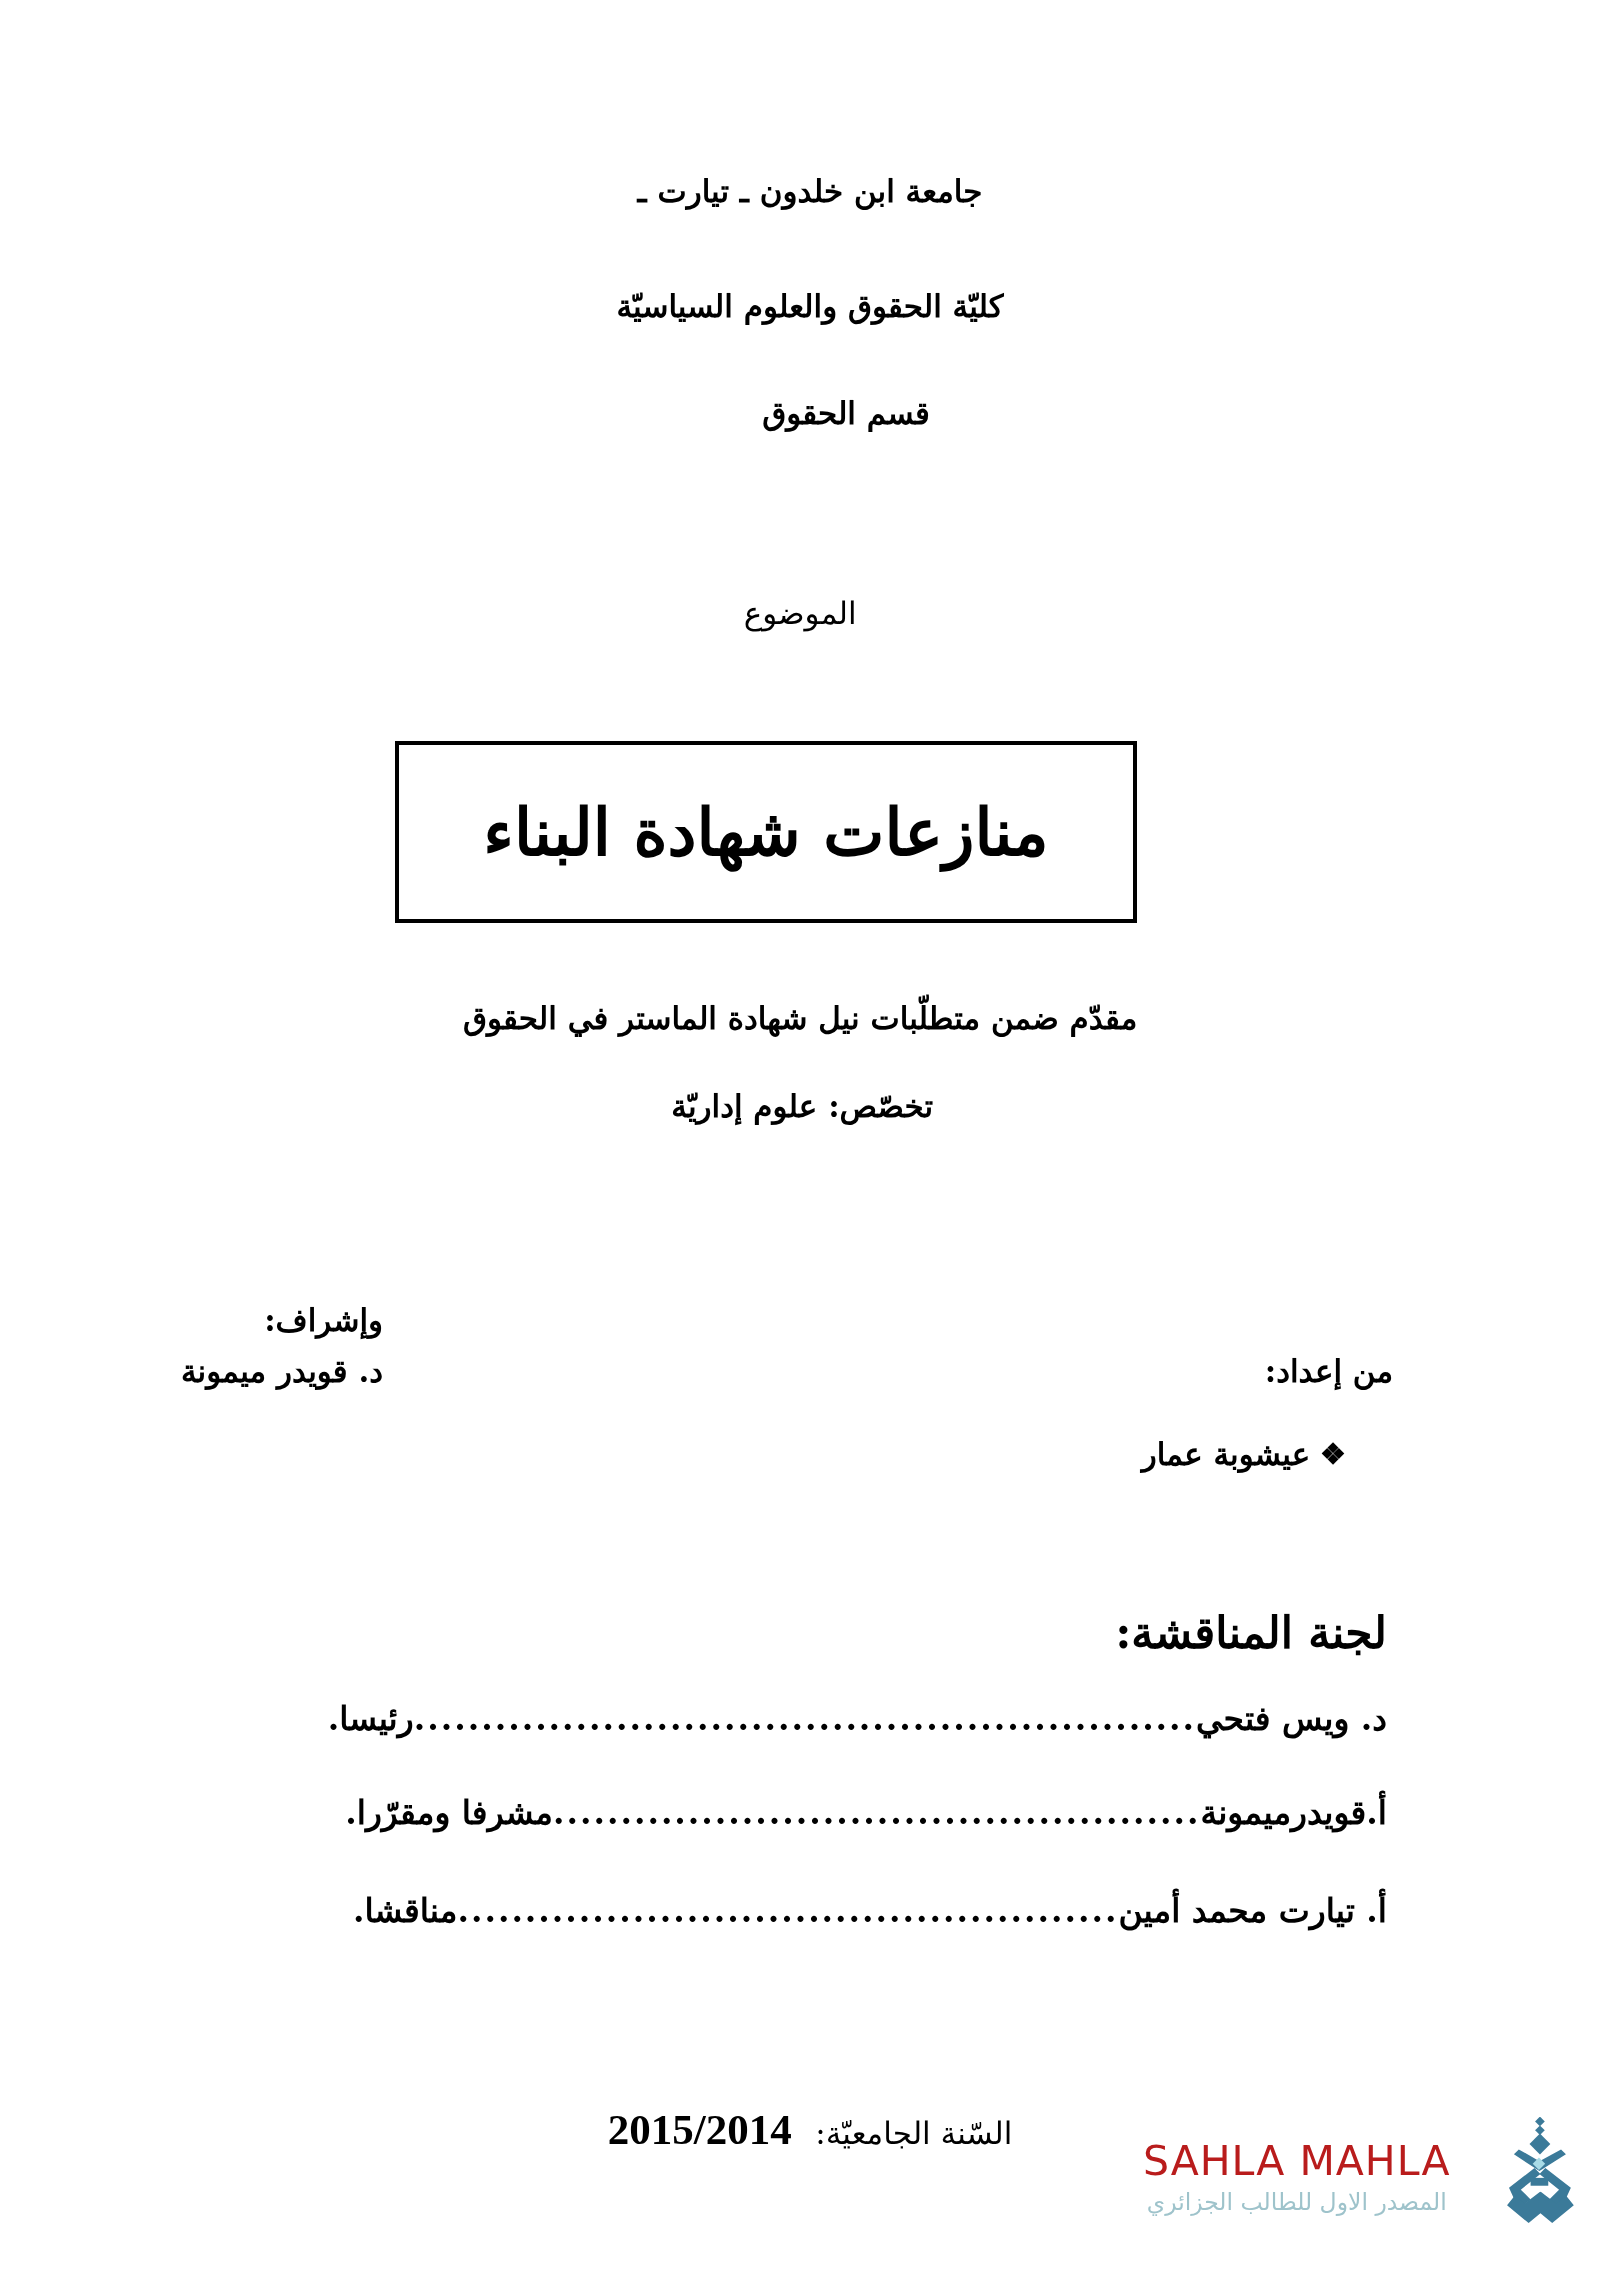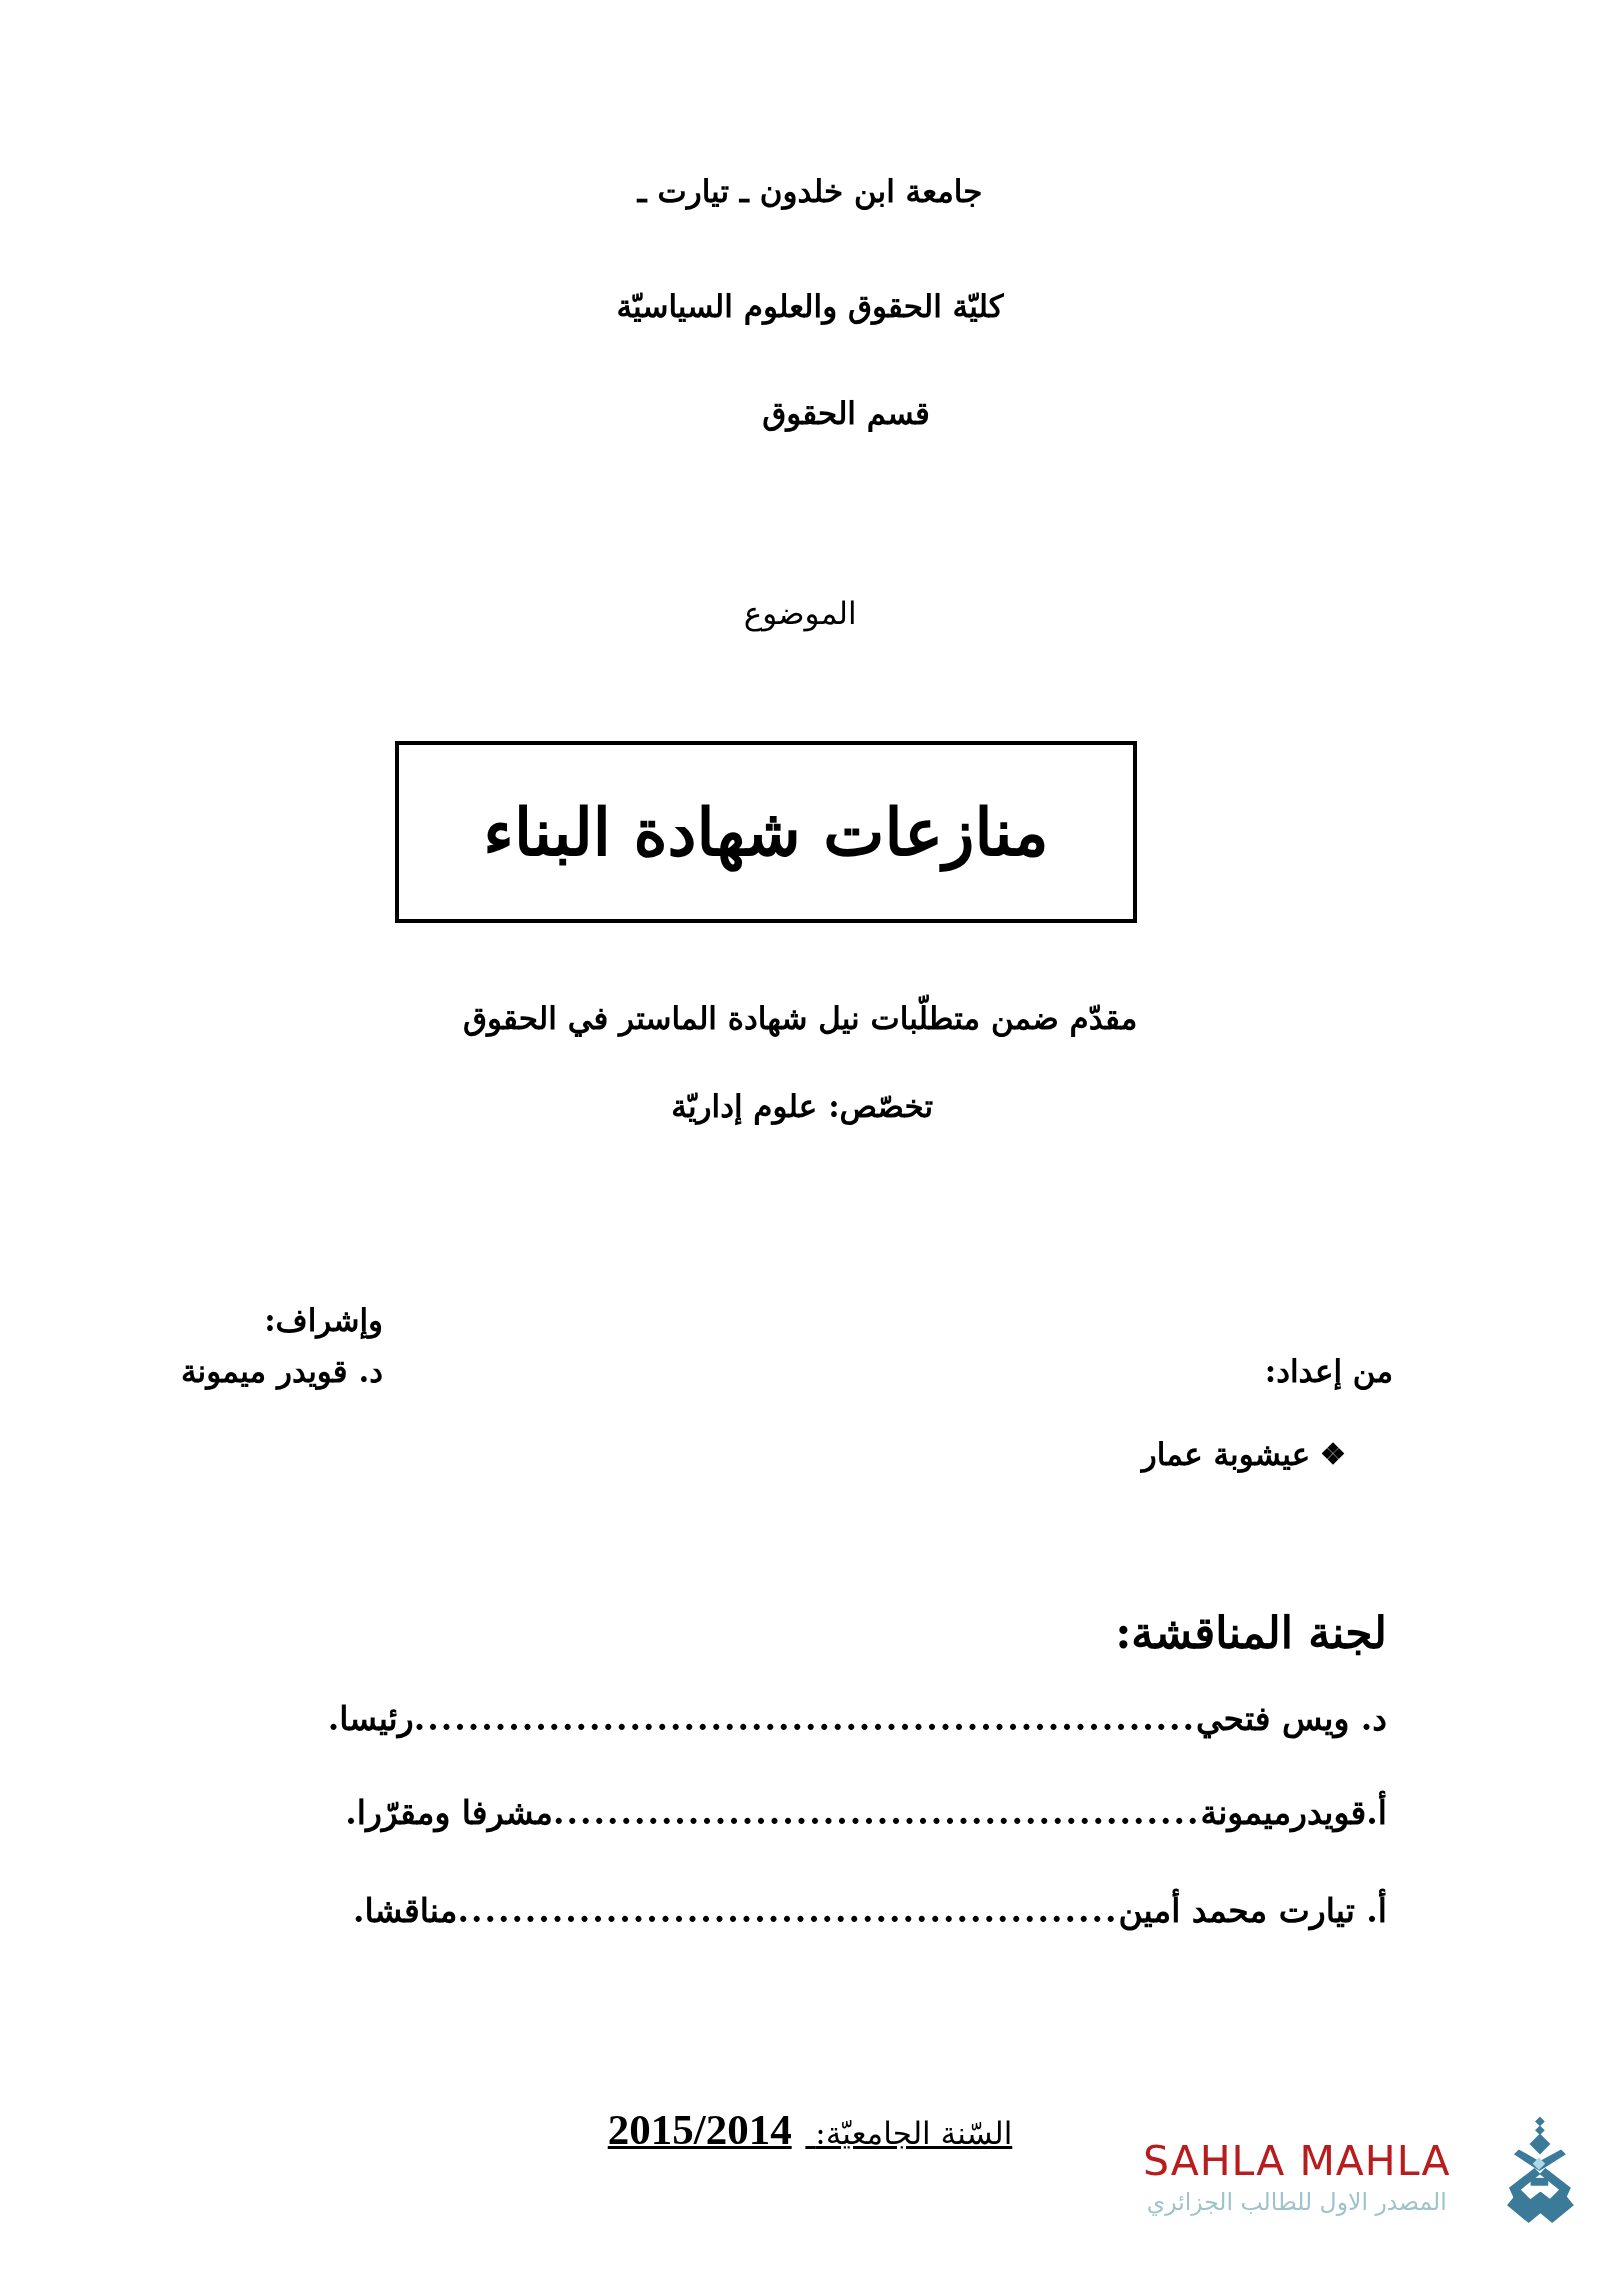--- a/index.html
+++ b/index.html
@@ -70,21 +70,20 @@
       margin-left: 9.8px;
     }
     .year-line {
       position: absolute;
       left: 0;
       width: 1620px;
       top: 2105px;
       text-align: center;
       font-size: 31px;
       white-space: nowrap;
-      text-decoration: underline;
     }
     .year-value {
       font-size: 43px;
       font-weight: bold;
       font-family: "Liberation Serif", "DejaVu Serif", serif;
       direction: ltr;
       unicode-bidi: isolate;
       margin-right: 13.7px;
     }
     .logo {

